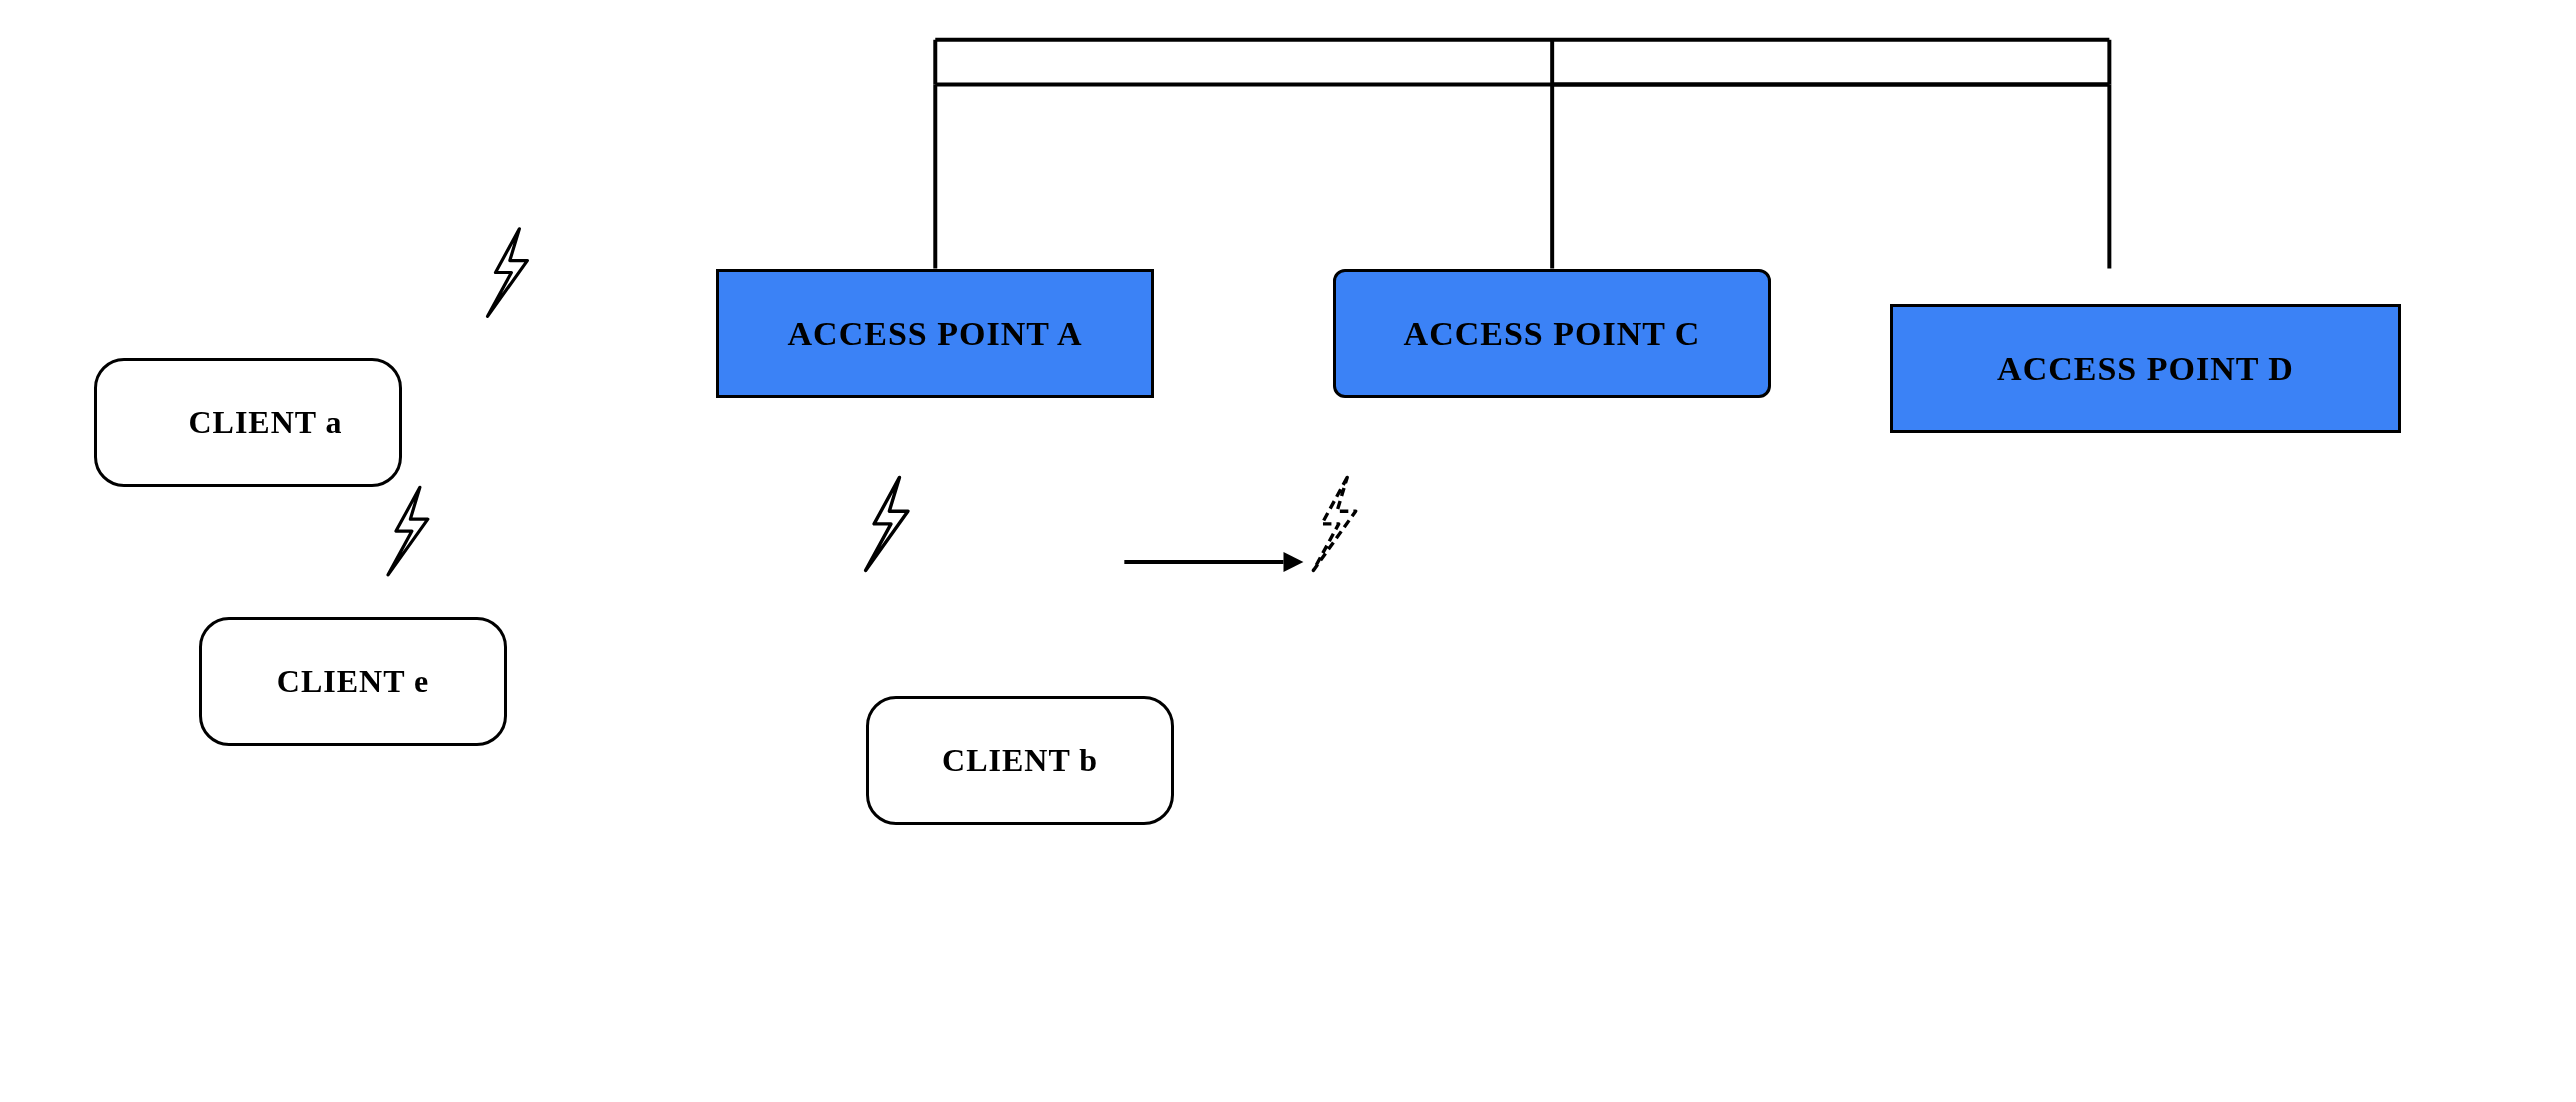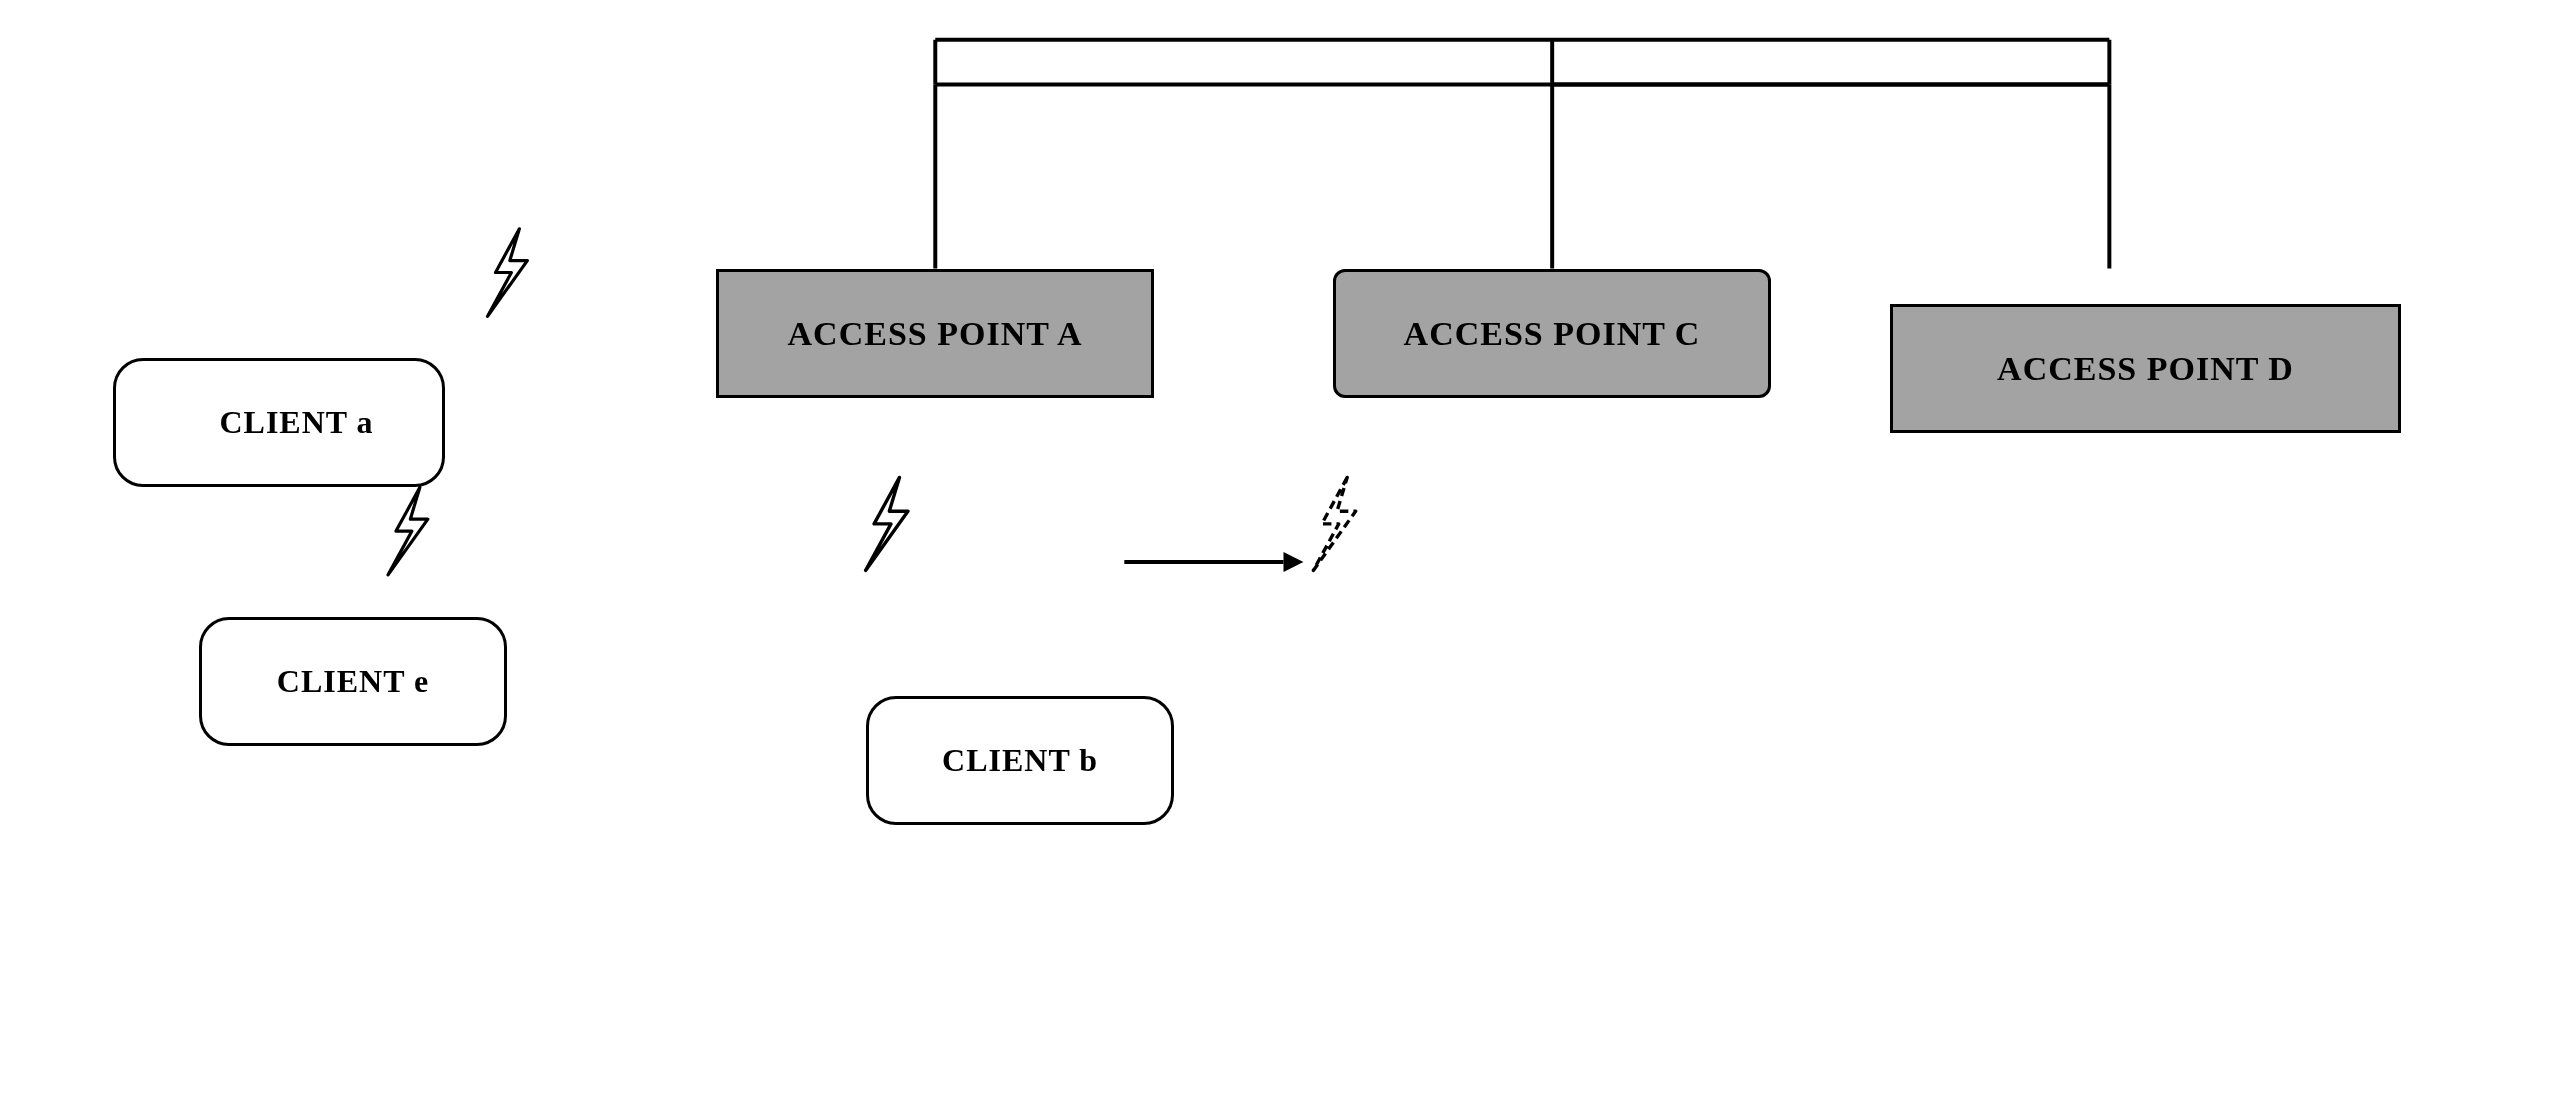--- a/index.html
+++ b/index.html
@@ -21,21 +21,21 @@
     svg.diagram-svg {
       position: absolute;
       top: 0; left: 0;
       width: 100%;
       height: 100%;
     }
 
     .ap-box {
       position: absolute;
       border: 3px solid #000;
-      background: #a3a3a3;
+      background: #3b82f6;
       display: flex;
       align-items: center;
       justify-content: center;
       font-size: 34px;
       font-weight: bold;
       letter-spacing: 1px;
     }
 
     .client-box {
       position: absolute;
@@ -101,21 +101,21 @@
   </div>
 
   <div class="ap-box" style="left: 1333px; top: 269px; width: 438px; height: 129px; border-radius: 12px;">
     <span>ACCESS POINT C</span>
   </div>
 
   <div class="ap-box" style="left: 1890px; top: 269px; width: 511px; height: 129px; margin-top: 35px;">
     <span>ACCESS POINT D</span>
   </div>
 
-  <div class="client-box" style="left: 113px; top: 358px; width: 332px; height: 129px; padding-left: 35px;">
+  <div class="client-box" style="left: 94px; top: 358px; width: 308px; height: 129px; padding-left: 35px;">
     <span>CLIENT a</span>
   </div>
 
   <div class="client-box" style="left: 866px; top: 696px; width: 308px; height: 129px;">
     <span>CLIENT b</span>
   </div>
 
   <div class="client-box" style="left: 199px; top: 617px; width: 308px; height: 129px;">
     <span>CLIENT e</span>
   </div>

